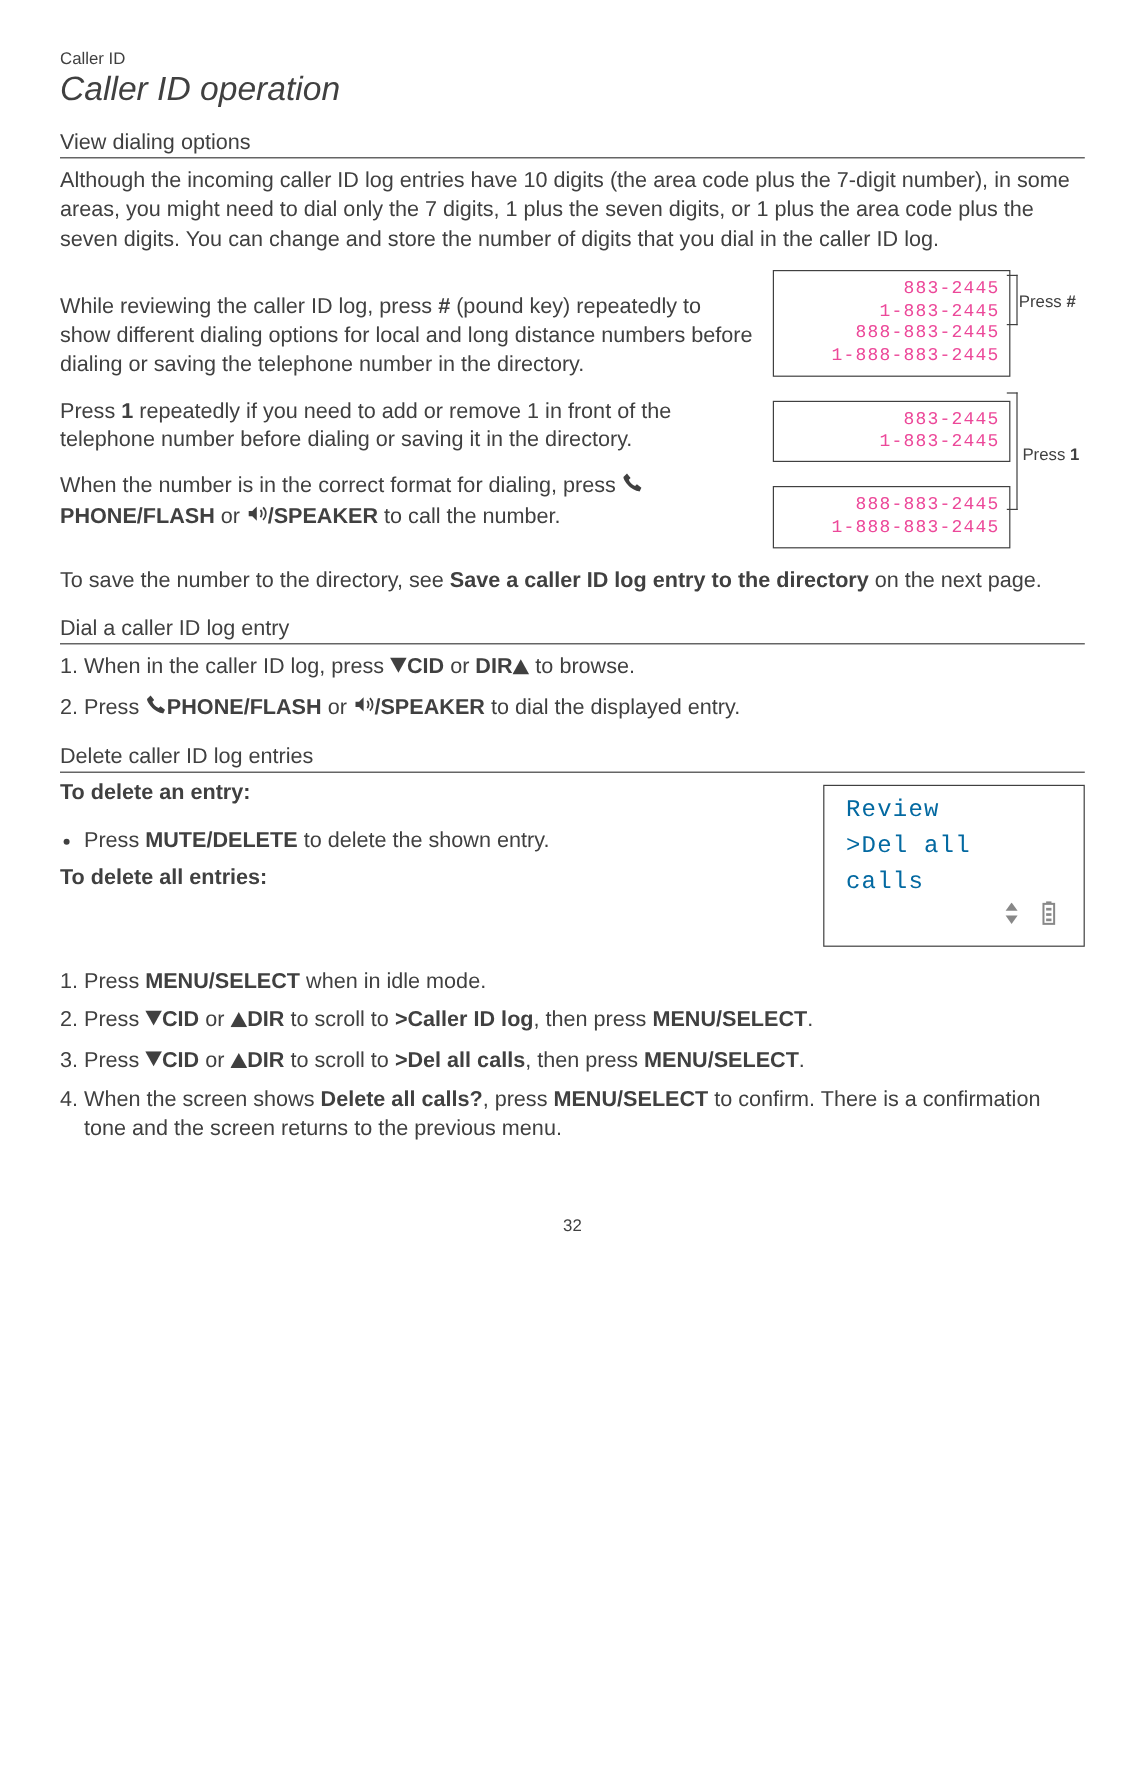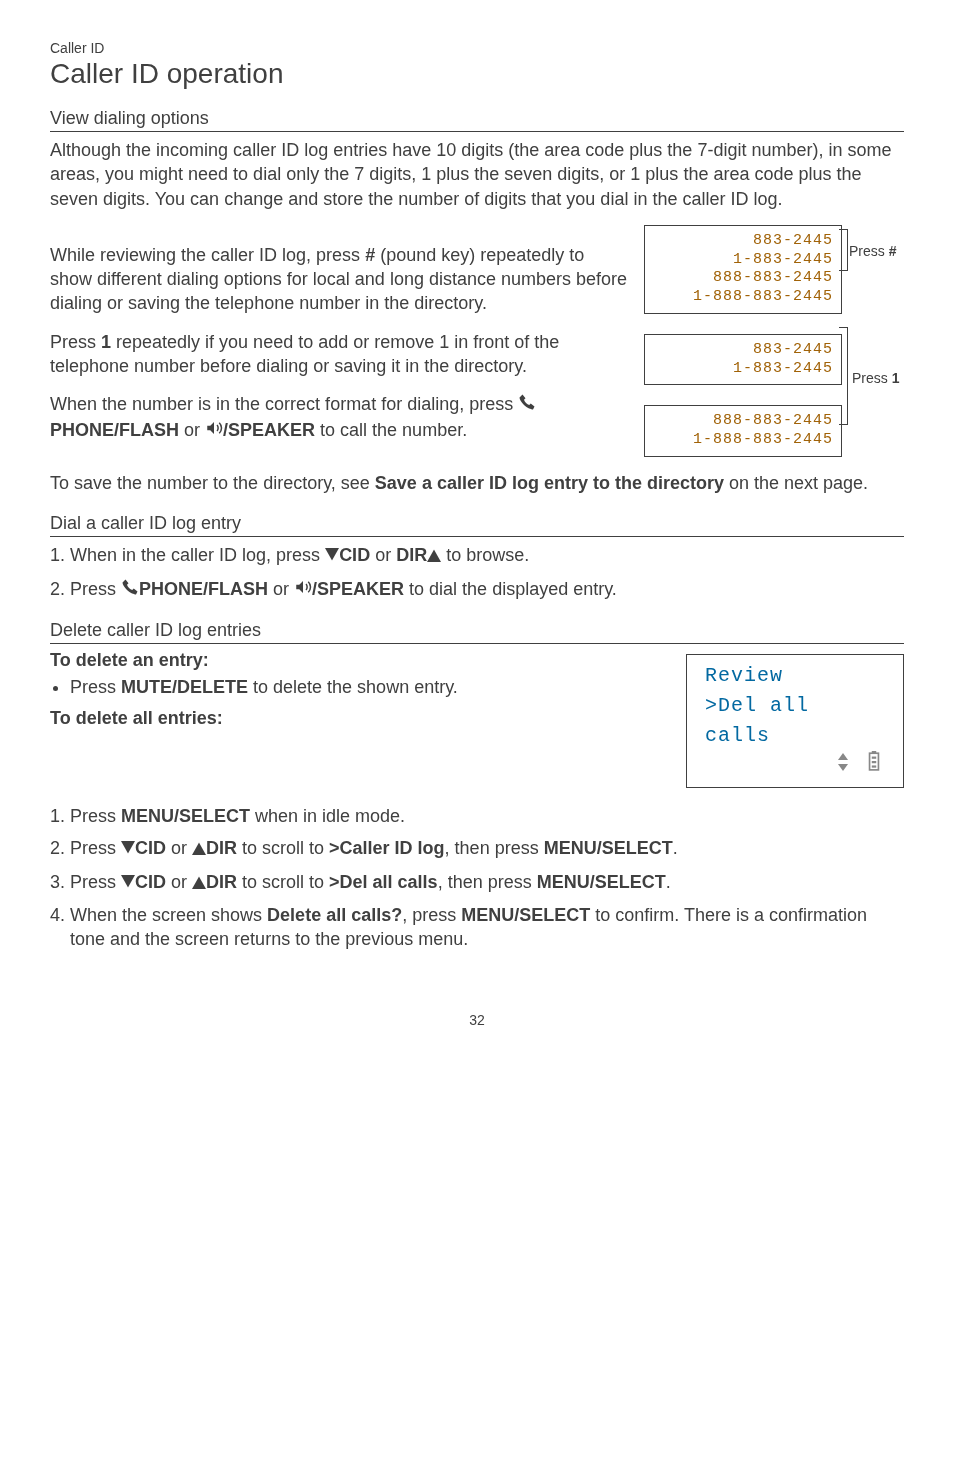--- a/index.html
+++ b/index.html
@@ -11,20 +11,21 @@
     width: 954px;
     box-sizing: border-box;
   }
   .breadcrumb {
     font-size: 14px;
     margin-bottom: 2px;
   }
   .title {
     font-size: 28px;
     font-weight: normal;
+    font-style: italic;
   }
   .section-head {
     font-size: 18px;
     font-weight: normal;
     border-bottom: 1.5px solid #404040;
     padding-bottom: 2px;
     margin-top: 18px;
     margin-bottom: 6px;
   }
   .body-text {
@@ -45,21 +46,21 @@
     width: 260px;
     position: relative;
   }
   .screen-box {
     border: 1.5px solid #404040;
     width: 180px;
     padding: 6px 8px;
     font-family: "Courier New", monospace;
     font-size: 15px;
     letter-spacing: 1px;
-    color: #a16207;
+    color: #ec4899;
     text-align: right;
     line-height: 1.25;
     margin-bottom: 20px;
     white-space: pre;
   }
   .press-label {
     font-size: 14px;
     position: absolute;
   }
   .press-pound { top: 18px; left: 205px; }
@@ -92,21 +93,21 @@
     padding-right: 4px;
   }
   ol.steps {
     font-size: 18px;
     margin: 6px 0 14px 0;
     padding-left: 20px;
   }
   ol.steps li { margin-bottom: 8px; line-height: 1.35; }
   ul.bullets {
     font-size: 18px;
-    margin: 6px 0 10px 0;
+    margin: 19px 0 10px 0;
     padding-left: 20px;
   }
   .subhead {
     font-size: 18px;
     font-weight: bold;
     margin-bottom: 4px;
   }
   .sc { font-variant: small-caps; }
   .bold { font-weight: bold; }
   .phone-icon, .speaker-icon, .tri-down, .tri-up, .battery-icon {

